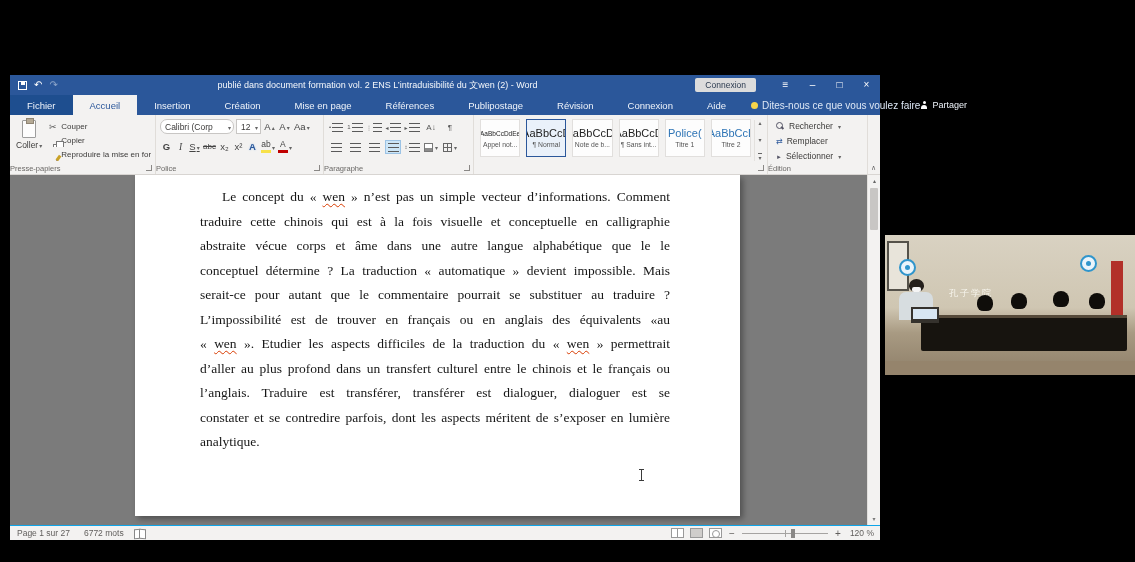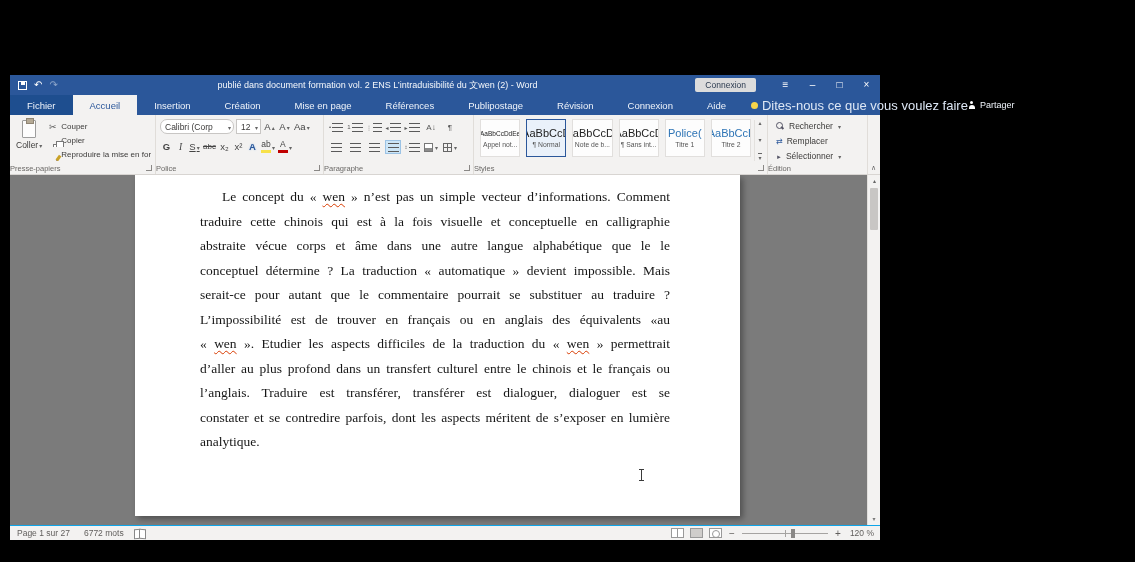--- a/index.html
+++ b/index.html
@@ -20,21 +20,21 @@
   .title-text{flex:1;text-align:center;white-space:nowrap;overflow:hidden;font-size:9px;color:#f5f8fc;}
   .signin{background:#dcdcdc;color:#2b3a4f;border-radius:2px;padding:2px 10px;font-size:8.5px;margin:0 16px 0 8px;cursor:default;}
   .winbtns{display:flex;height:100%;}
   .winbtn{width:27px;text-align:center;font-size:10px;line-height:20px;color:#fff;}
 
   
   .menubar{position:absolute;top:20px;left:0;right:0;height:20px;background:#2b579a;display:flex;align-items:stretch;color:#eef3fa;font-size:9.5px;}
   .mtab{padding:0 17px;display:flex;align-items:center;white-space:nowrap;}
   .mtab.file{background:#1e4e8f;}
   .mtab.active{background:#f3f2f1;color:#2b579a;}
-  .tellme{display:flex;align-items:center;gap:4px;margin-left:8px;font-size:13px;color:#dde7f5;white-space:nowrap;}
+  .tellme{display:flex;align-items:center;gap:4px;margin-left:8px;font-size:10px;color:#dde7f5;white-space:nowrap;}
   .bulb{width:7px;height:7px;border-radius:50%;background:#f7d54a;display:inline-block;}
   .share{margin-left:auto;display:flex;align-items:center;gap:4px;padding-right:12px;font-size:9px;white-space:nowrap;}
   .person-ic{display:inline-block;width:8px;height:8px;position:relative;}
   .person-ic::before{content:'';position:absolute;left:2.5px;top:0;width:3px;height:3px;border-radius:50%;background:#fff;}
   .person-ic::after{content:'';position:absolute;left:1px;top:3.5px;width:6px;height:4px;border-radius:3px 3px 0 0;background:#fff;}
 
   
   .ribbon{position:absolute;top:40px;left:0;right:0;height:60px;background:#f3f2f1;display:flex;font-size:9px;color:#3b3a39;border-bottom:1px solid #d8d5d2;}
   .rgroup{position:relative;height:100%;border-right:1px solid #e0ddd9;flex:0 0 auto;}
   .glabel{position:absolute;bottom:1px;left:0;right:0;text-align:left;font-size:7.5px;color:#6a6866;}
@@ -374,21 +374,20 @@
         </div>
         <div class="style-card">
           <span class="sample blue">AaBbCcL</span>
           <span class="sname">Titre 2</span>
         </div>
         <div class="style-scroll">
           <span class="sarr au"></span>
           <span class="sarr ad"></span>
           <span class="sarr more"></span>
         </div>
-        <div class="glabel">Styles</div>
         <span class="launcher"></span>
       </div>
 
       <div class="rgroup g-edit">
         <div class="erow">
           <span class="ic-search"></span>
           <span>Rechercher</span>
           <span class="dd"></span>
         </div>
         <div class="erow">
@@ -443,14 +442,33 @@
         <span class="ztrack">
           <span class="znotch"></span>
           <span class="zthumb"></span>
         </span>
         <span class="zbtn">+</span>
         <span class="zlabel">120 %</span>
       </div>
     </div>
   </div>
 
+  <div class="video">
+    <div class="proj-screen"></div>
+    <div class="logo l"></div>
+    <div class="logo r"></div>
+    <div class="wall-text">孔子学院</div>
+    <div class="banner"></div>
+    <div class="floor"></div>
+    <div class="tables"></div>
+    <span class="chair c1"></span>
+    <span class="chair c2"></span>
+    <span class="chair c3"></span>
+    <span class="chair c4"></span>
+    <div class="participant">
+      <span class="hair"></span>
+      <span class="mask"></span>
+      <span class="torso"></span>
+    </div>
+    <div class="laptop"></div>
+  </div>
 
 </div>
 
 </body></html>

